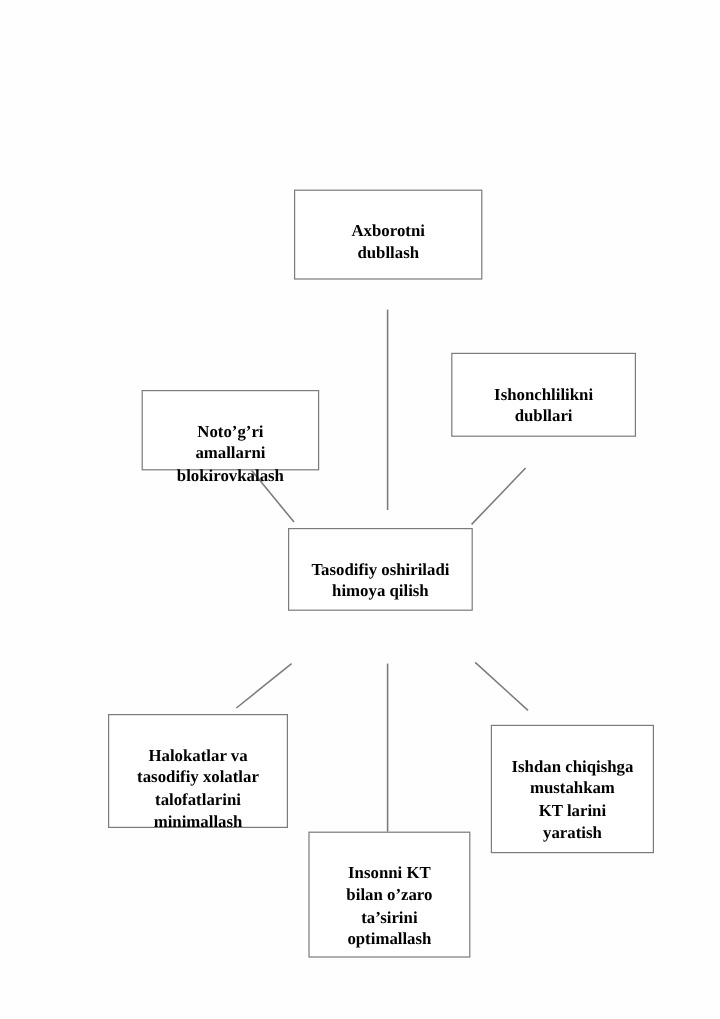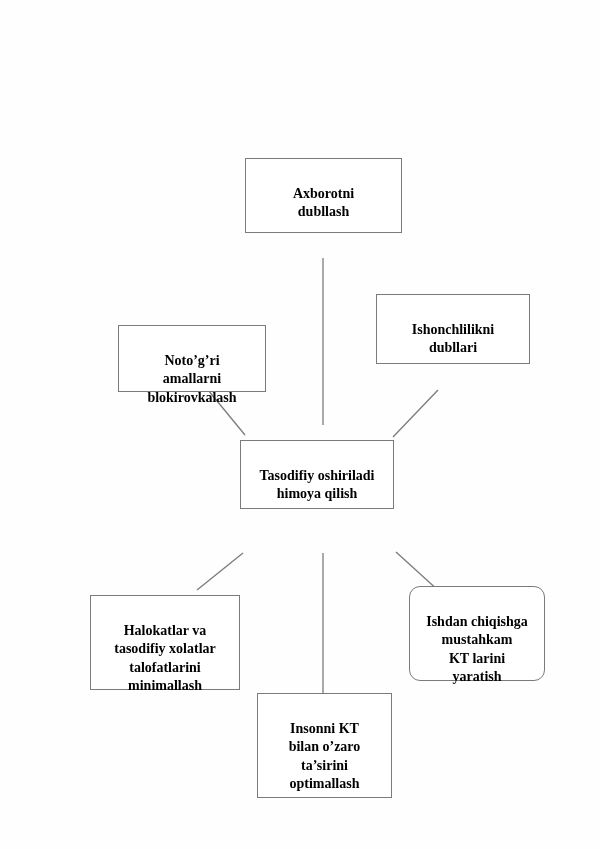--- a/index.html
+++ b/index.html
@@ -65,21 +65,21 @@
     text-align: center;
     padding-top: 7px;
     white-space: pre-line;
   }
 
   #box-top     { left: 245px; top: 158px; width: 157px; height: 75px; }
   #box-left    { left: 118px; top: 297px; width: 148px; height: 67px; margin-top: 28px; }
   #box-right   { left: 376px; top: 294px; width: 154px; height: 70px; }
   #box-center  { left: 240px; top: 440px; width: 154px; height: 69px; }
   #box-bleft   { left:  90px; top: 595px; width: 150px; height: 95px; }
-  #box-bright  { left: 409px; top: 586px; width: 136px; height: 95px; border-radius: 11px; }
+  #box-bright  { left: 409px; top: 604px; width: 136px; height: 107px; }
   #box-bottom  { left: 257px; top: 693px; width: 135px; height: 105px; }
 
   .box-text { display: block; }
 </style>
 </head>
 <body>
 
 <div class="page">
 
 

